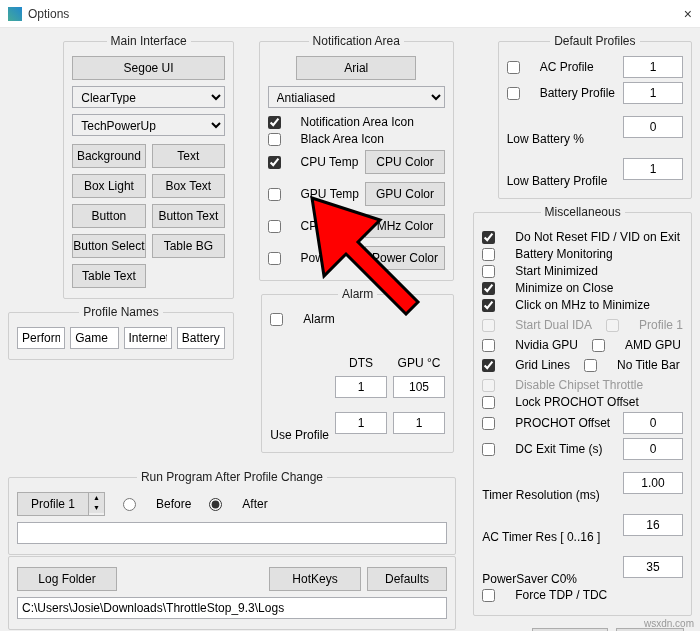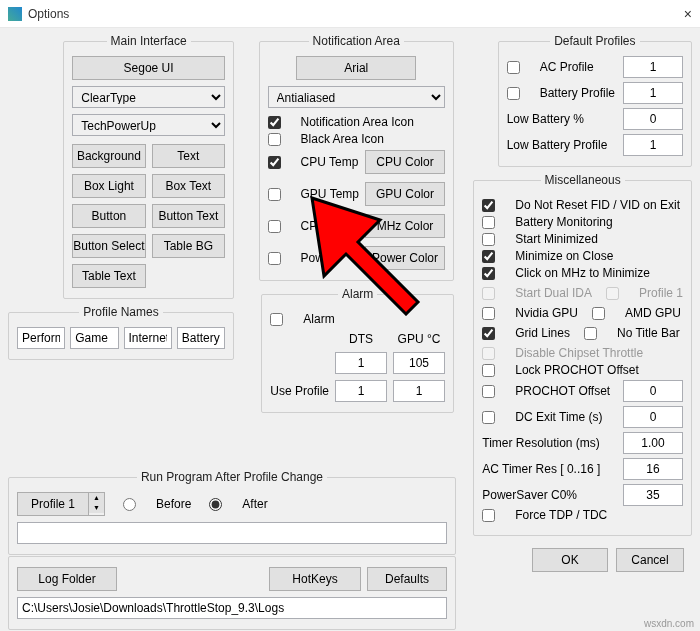--- a/index.html
+++ b/index.html
@@ -17,21 +17,21 @@
 legend { text-align: center; padding: 0 4px; color: #222; margin: 0 auto; }
 .btn { background: #e1e1e1; border: 1px solid #adadad; padding: 4px 0; text-align: center; cursor: default; }
 .wide { width: 100%; }
 select, input[type=text] { width: 100%; border: 1px solid #abadb3; background: #fff; padding: 3px 4px; height: 22px; }
 select { background: #f0f0f0; }
 .grid2 { display: grid; grid-template-columns: 1fr 1fr; gap: 6px; }
 .chk { display: flex; align-items: center; gap: 20px; margin: 3px 0; white-space: nowrap; }
 .chk input { margin: 0; width: 13px; height: 13px; accent-color: #333; }
 .row { display: flex; align-items: center; gap: 6px; }
 .nfield { width: 52px; text-align: center; }
-.lbl { white-space: nowrap; }
+.lbl { white-space: nowrap; margin-top: 24px; }
 .disabled { color: #999; }
 .arrow { position: absolute; pointer-events: none; z-index: 10; }
 .pbox { display:flex; flex-direction:row; gap:5px; }
 .rcols { display:grid; grid-template-columns: 1fr 60px; gap:4px 8px; align-items:center; }
 .botrow { display:flex; gap:8px; justify-content:flex-end; padding: 6px 8px 0 0; }
 .footer { position:absolute; right:6px; bottom:2px; font-size:10px; color:#999; }
 .stepper { display:flex; }
 .stepper .sbtn { width:72px; }
 .stepper .updn { display:flex; flex-direction:column; border:1px solid #adadad; border-left:none; }
 .stepper .updn span { font-size:7px; line-height:10px; width:15px; text-align:center; background:#e1e1e1; }

